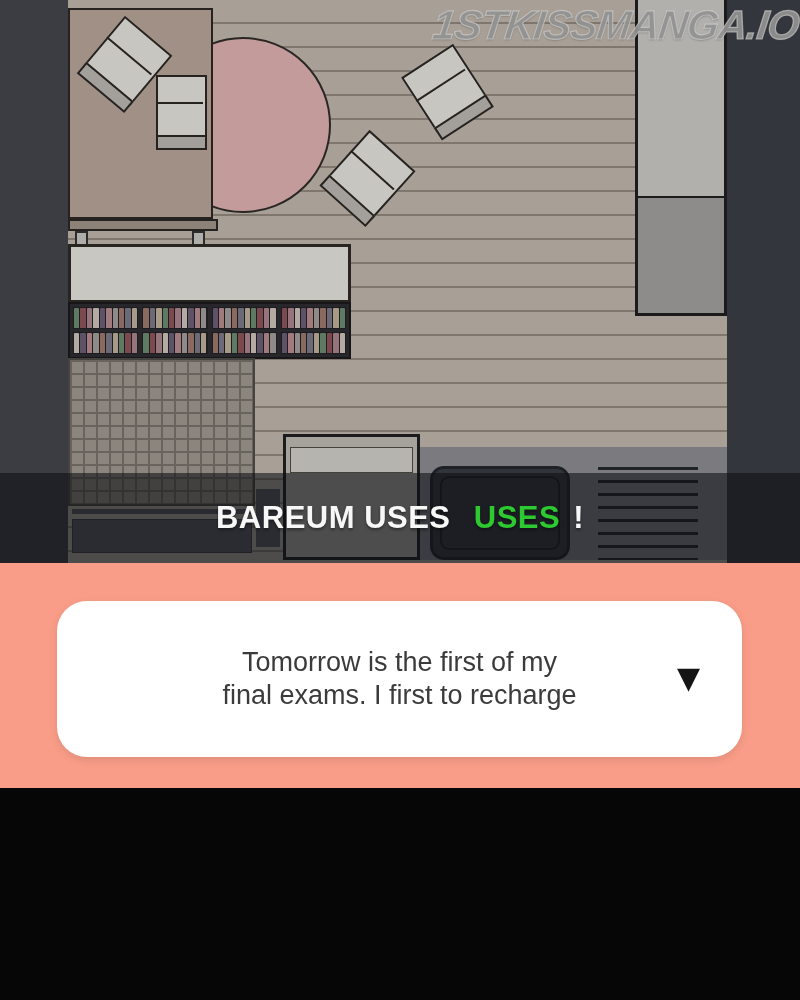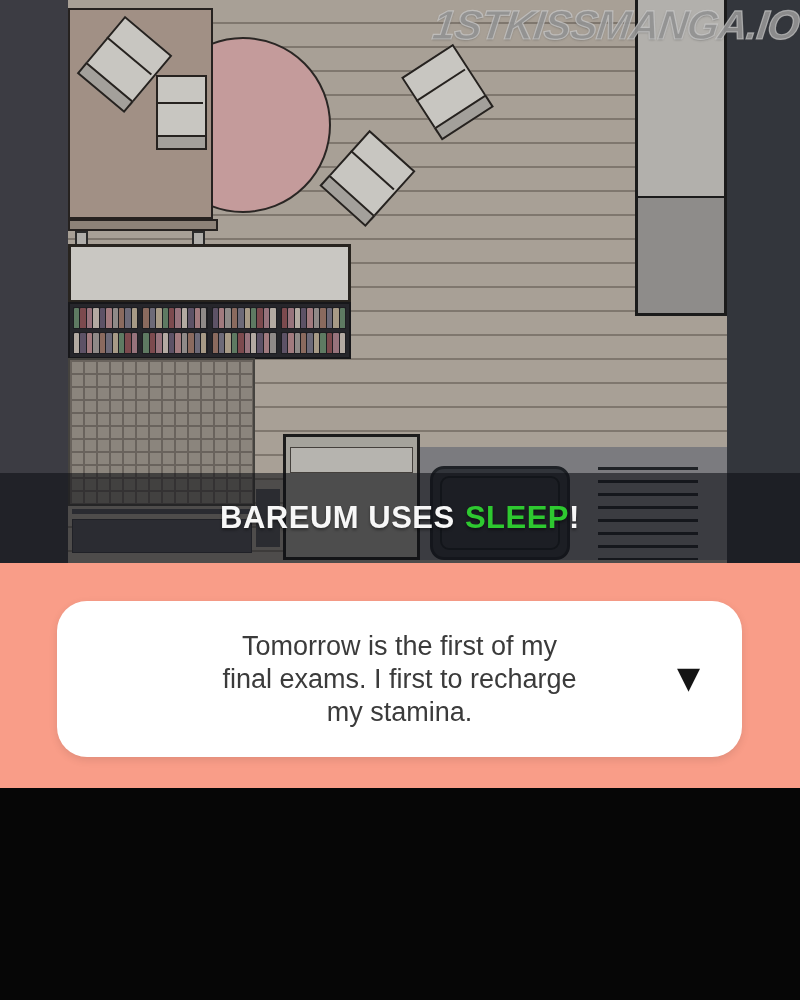--- a/index.html
+++ b/index.html
@@ -65,21 +65,21 @@
                  border:2px solid #1a1d22;border-radius:9px;}
 
   #radiator{left:598px;top:467px;width:100px;height:93px;
             background-image:repeating-linear-gradient(180deg,#1f2226 0 3px,transparent 3px 13px);}
 
   #dim-overlay{left:0;top:473px;width:800px;height:90px;background:rgba(14,16,20,0.58);}
 
   #battle-caption{left:0;top:473px;width:800px;height:90px;display:flex;
                   align-items:center;justify-content:center;z-index:20;
                   font-size:31px;font-weight:800;letter-spacing:.5px;color:#f7f7f7;
-                  text-shadow:0 2px 3px rgba(0,0,0,.4);}
+                  text-shadow:0 2px 3px rgba(0,0,0,.4);gap:13px;}
   .bc-prefix{margin-right:.33em;}
 
   #watermark{left:auto;right:2px;top:2px;z-index:30;
              font-style:italic;font-weight:800;font-size:41px;letter-spacing:-1px;
              transform:skewX(-7deg);color:rgba(150,150,150,0.88);
              -webkit-text-stroke:1.2px rgba(214,214,214,0.6);
              text-shadow:0 1px 2px rgba(70,70,70,0.45);white-space:nowrap;}
 
   
   #dialog-panel{position:absolute;left:0;top:563px;width:800px;height:225px;background:#f99d88;padding-left:29px;}
@@ -252,31 +252,30 @@
     </div>
     <div id="cushion" class="abs">
       <div id="cushion-inner"></div>
     </div>
     <div id="radiator" class="abs"></div>
 
     <div id="dim-overlay" class="abs"></div>
 
     <div id="battle-caption" class="abs">
       <span class="bc-prefix">BAREUM USES</span>
-      <span style="color: rgb(46, 201, 48);">SLEEP</span>
+      <span style="color: rgb(46, 201, 48);">USES</span>
       <span>!</span>
     </div>
 
     <div id="watermark" class="abs">1STKISSMANGA.IO</div>
   </div>
 
   <div id="dialog-panel" style="background: rgb(249, 157, 136);">
     <div id="speech-bubble">
       <div class="dialog-line">Tomorrow is the first of my</div>
       <div class="dialog-line">final exams. I first to recharge</div>
-      <div class="dialog-line">my stamina.</div>
       <span id="dropdown-arrow">▼</span>
     </div>
   </div>
 
   <div id="letterbox-footer"></div>
 
 </div>
 
 </body></html>

